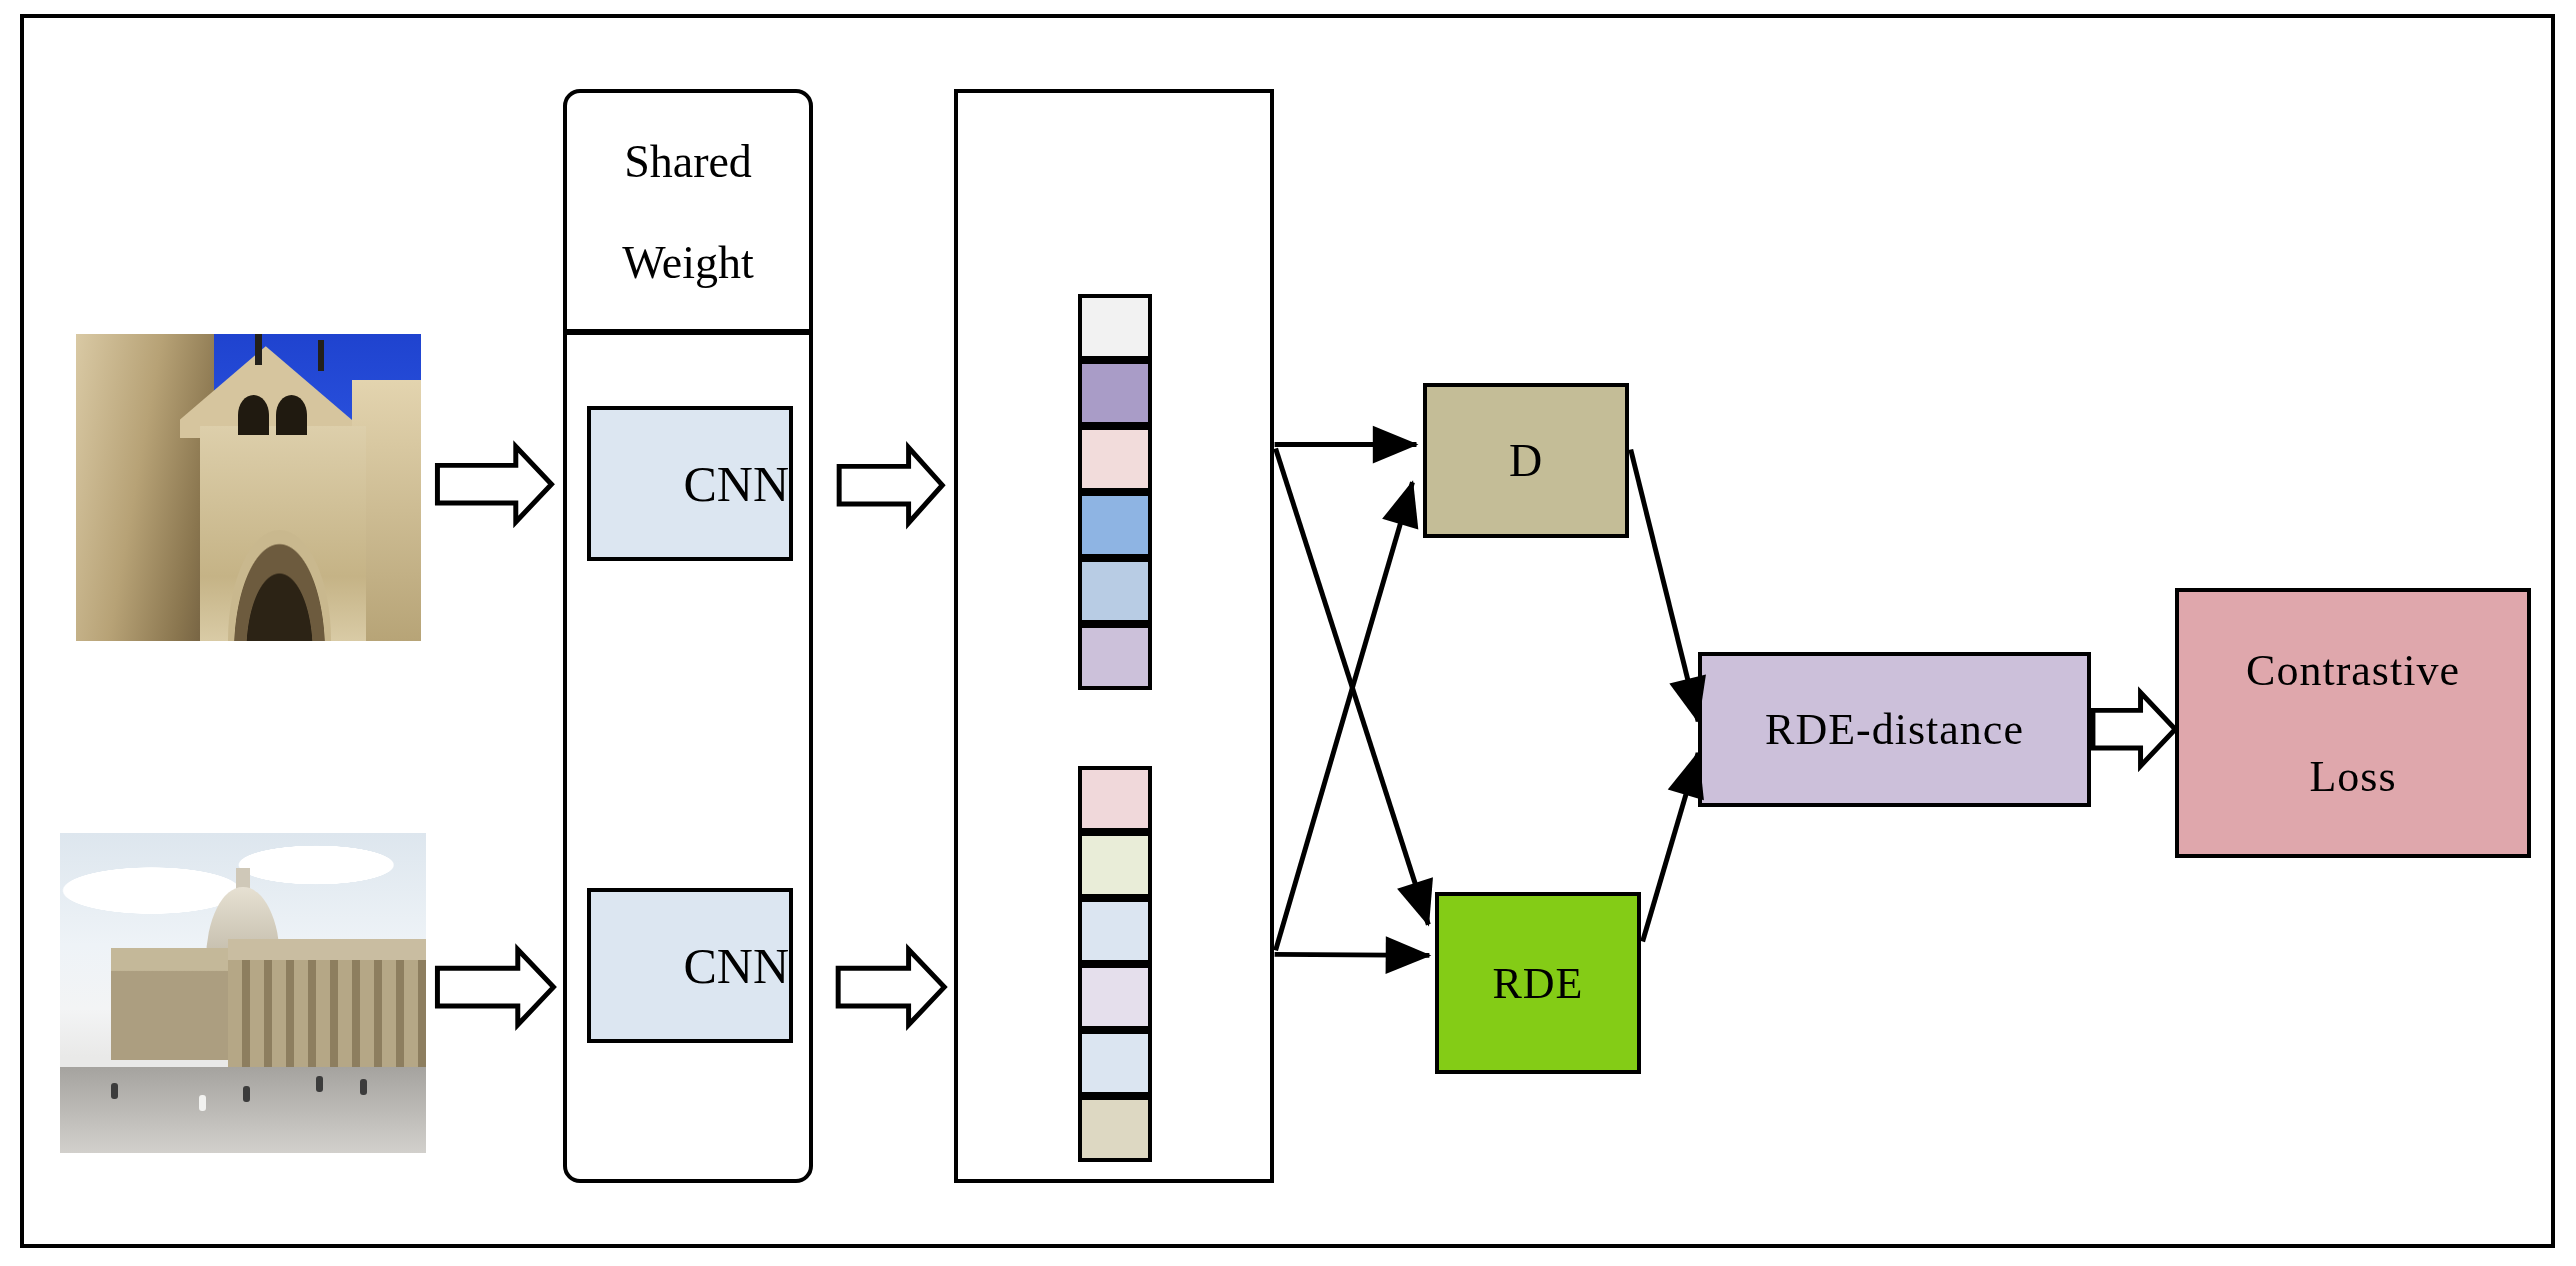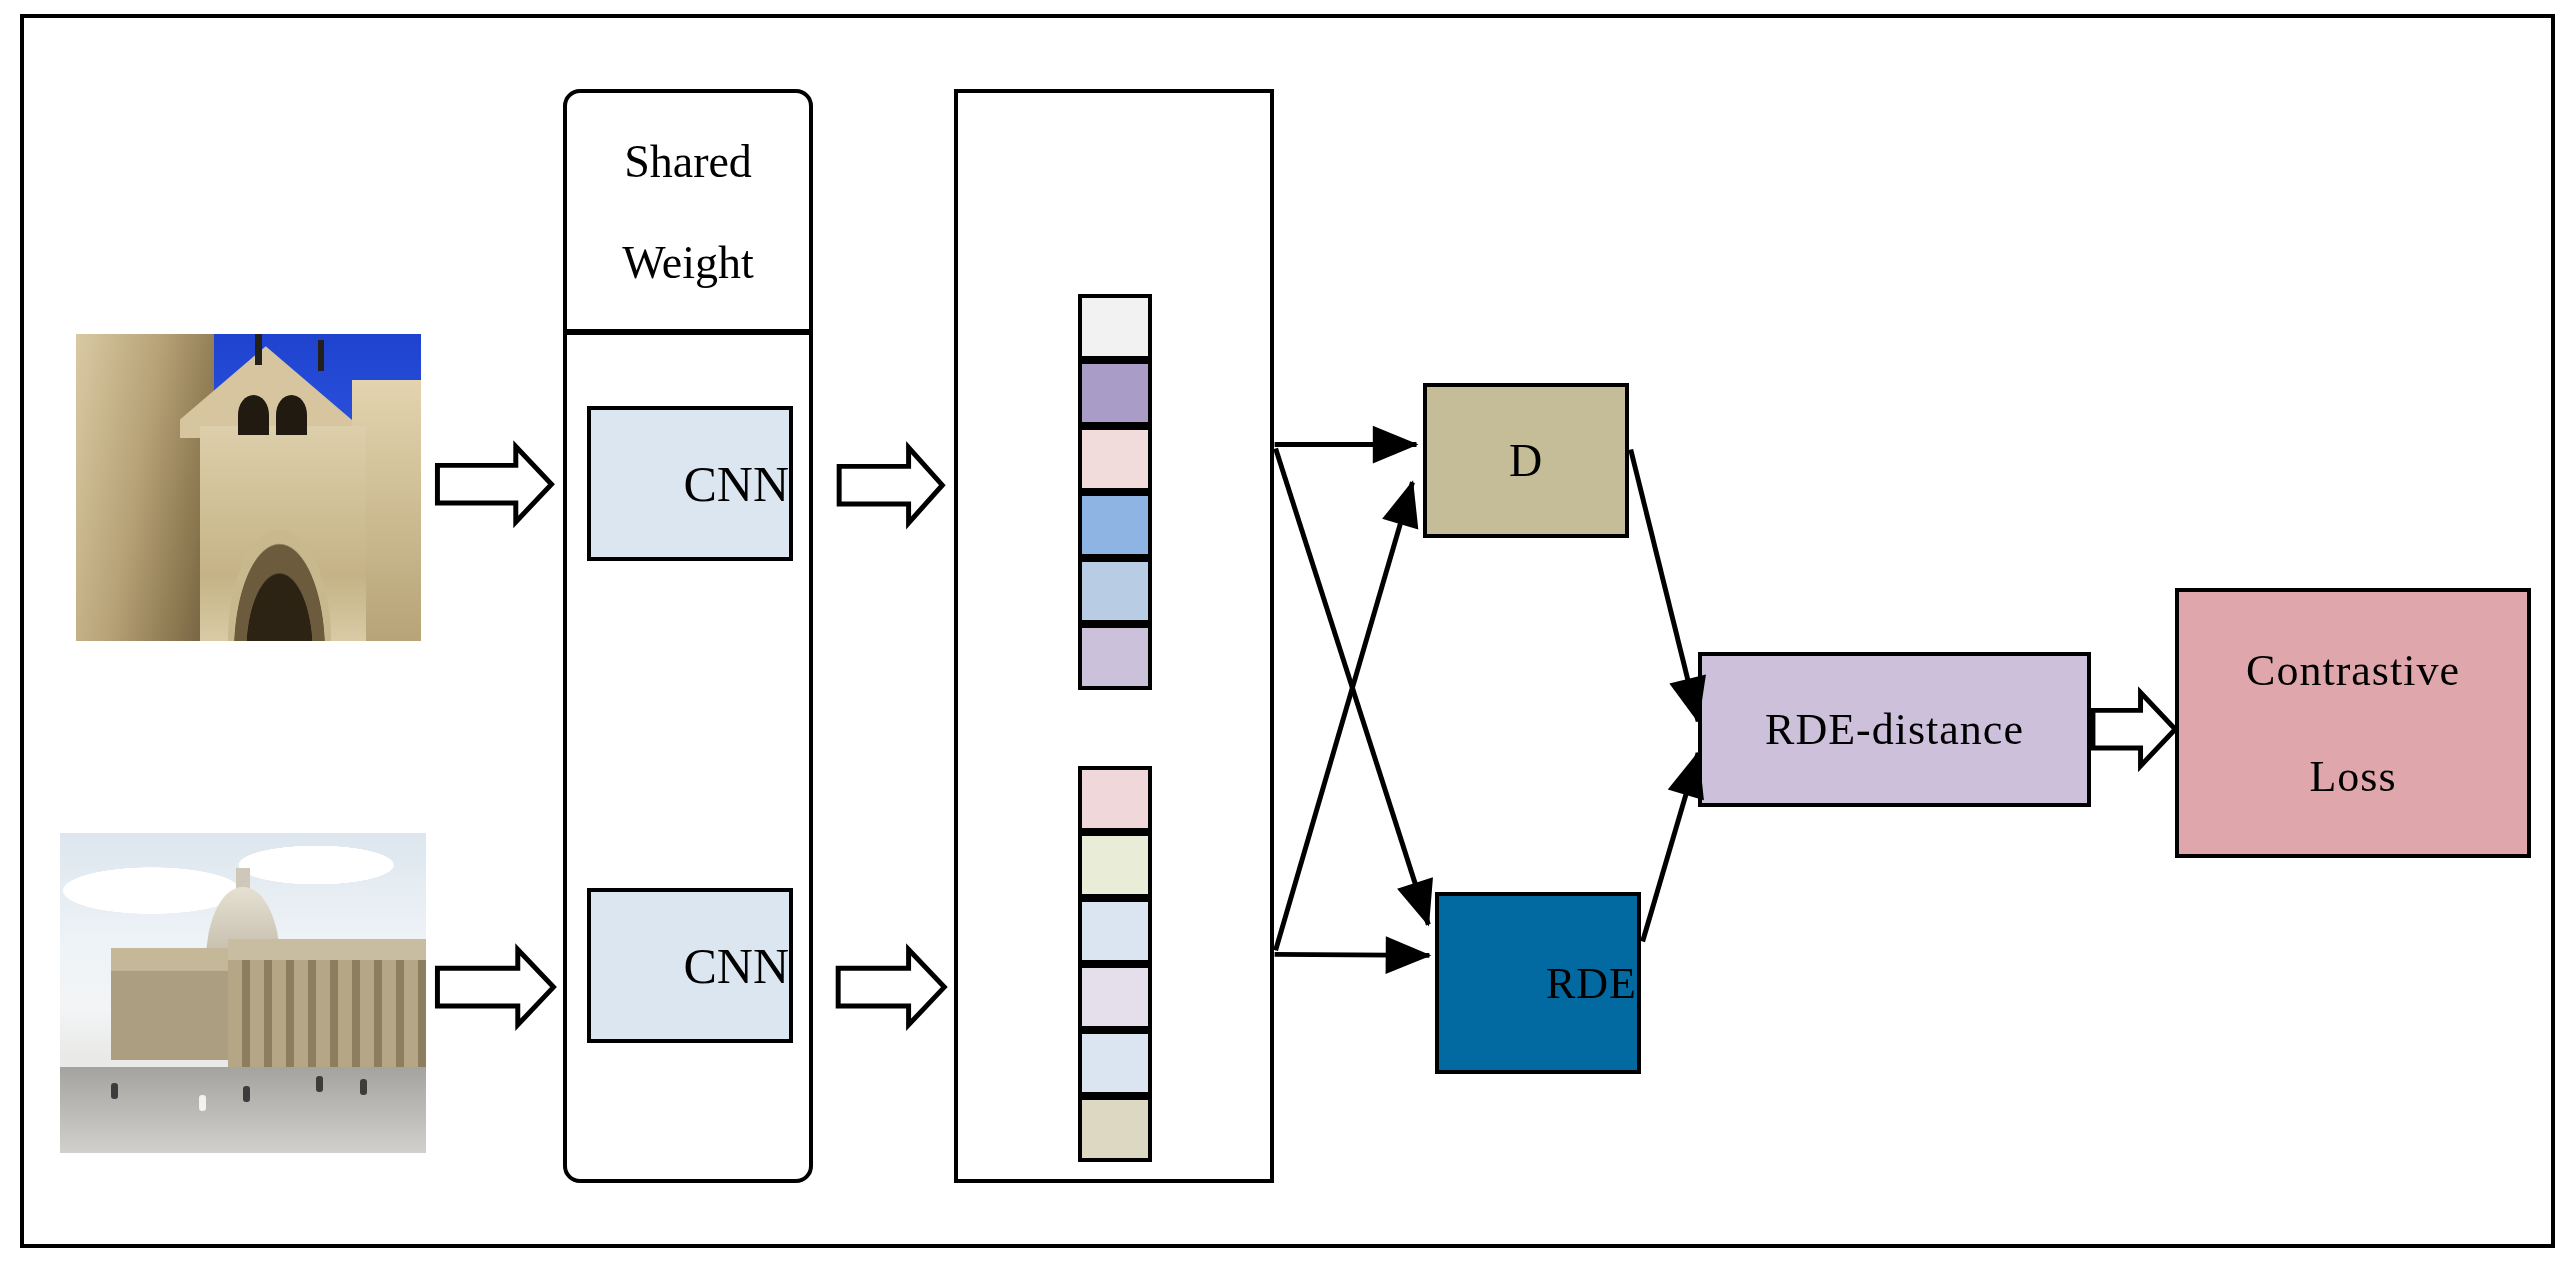--- a/index.html
+++ b/index.html
@@ -143,21 +143,21 @@
       <div class="cell" style="background-color: rgb(219, 229, 241);"></div>
       <div class="cell" style="background-color: rgb(229, 223, 236);"></div>
       <div class="cell" style="background-color: rgb(219, 229, 241);"></div>
       <div class="cell" style="background-color: rgb(221, 216, 194);"></div>
     </div>
   </div>
 
   <div class="node d-box" style="background-color: rgb(196, 189, 151);">
     <span>D</span>
   </div>
-  <div class="node rde-box" style="background-color: #0369a1; justify-content: flex-end;">
+  <div class="node rde-box" style="background-color: #84cc16;">
     <span>RDE</span>
   </div>
   <div class="node loss-box" style="background-color: rgb(223, 167, 172);">
     <span>Contrastive</span>
     <span>Loss</span>
   </div>
   <div class="node rded-box" style="background-color: rgb(204, 192, 218);">
     <span>RDE-distance</span>
   </div>
 

